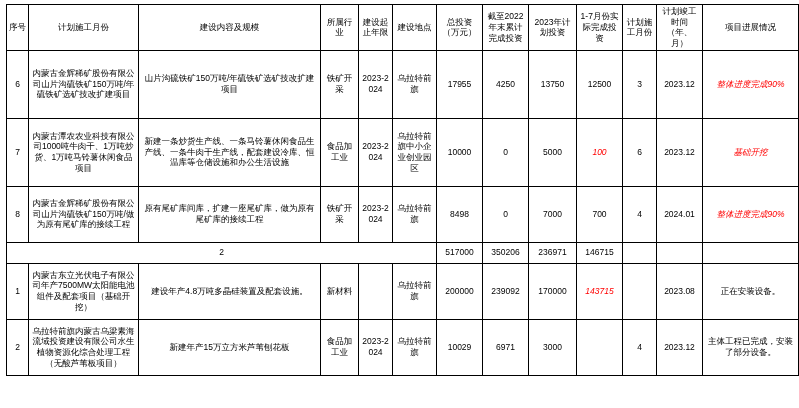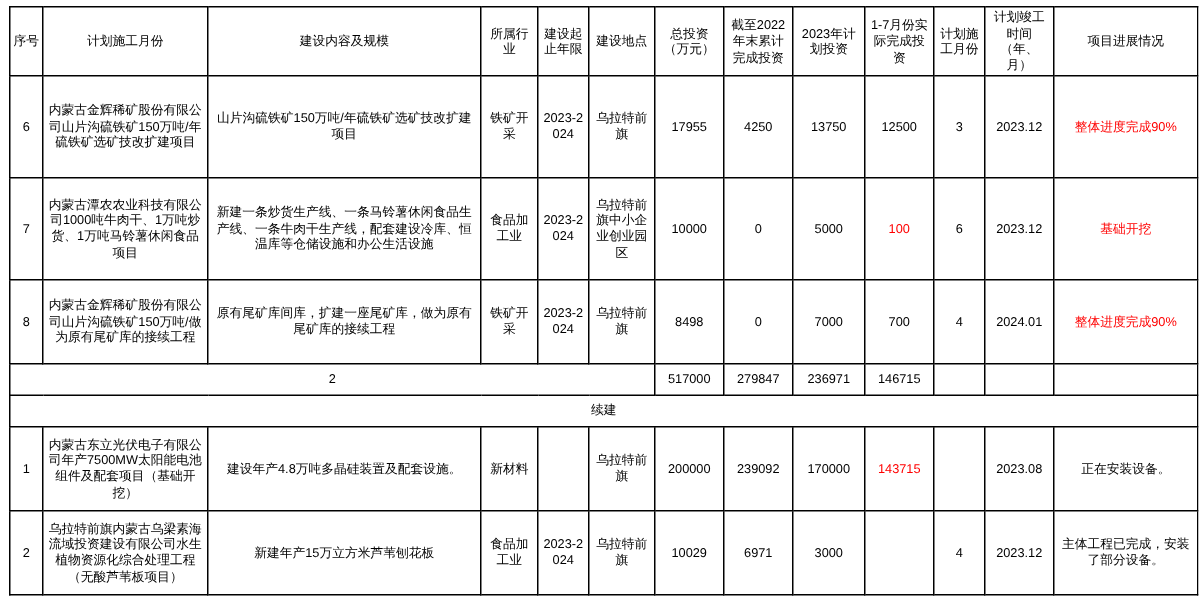--- a/index.html
+++ b/index.html
@@ -55,21 +55,21 @@
   .col-done  { width: 46px; }
   .col-months{ width: 34px; }
   .col-finish{ width: 46px; }
   .col-prog  { width: 96px; }
 
   td.left {
     text-align: left;
     padding-left: 3px;
     padding-right: 3px;
   }
-  .red { color: #ff0000; }
+  .red { color: #ff0000; font-style: italic; }
   .bold { font-weight: bold; }
   .subtotal td { height: 18px; }
   .rowh-tall { height: 68px; }
   .rowh-mid { height: 56px; }
 </style>
 </head>
 <body>
 
 <div class="sheet">
   <table class="grid">
@@ -147,29 +147,26 @@
         <td>0</td>
         <td>7000</td>
         <td>700</td>
         <td>4</td>
         <td>2024.01</td>
         <td class="red bold">整体进度完成90%</td>
       </tr>
       <tr class="subtotal">
         <td colspan="6">2</td>
         <td>517000</td>
-        <td>279847</td>
+        <td>350206</td>
         <td>236971</td>
         <td>146715</td>
         <td></td>
         <td></td>
         <td></td>
-      </tr>
-      <tr class="subtotal">
-        <td colspan="13">续建</td>
       </tr>
       <tr class="rowh-mid">
         <td>1</td>
         <td class="left">内蒙古东立光伏电子有限公司年产7500MW太阳能电池组件及配套项目（基础开挖）</td>
         <td class="left">建设年产4.8万吨多晶硅装置及配套设施。</td>
         <td>新材料</td>
         <td></td>
         <td>乌拉特前旗</td>
         <td>200000</td>
         <td>239092</td>

